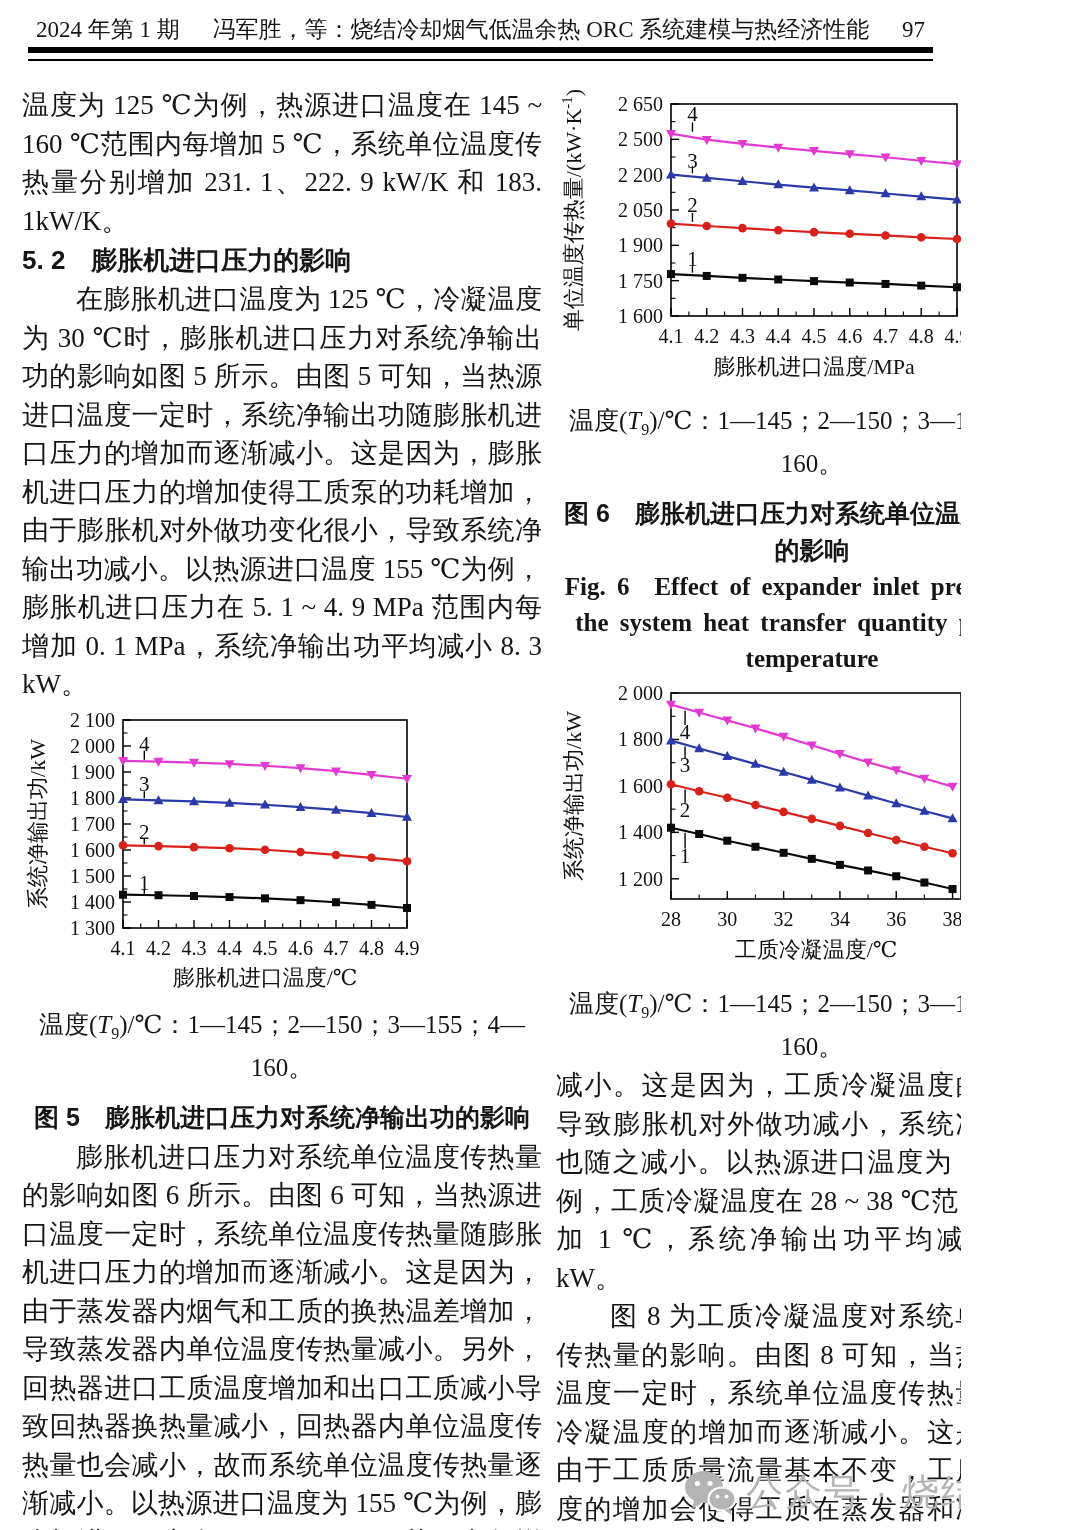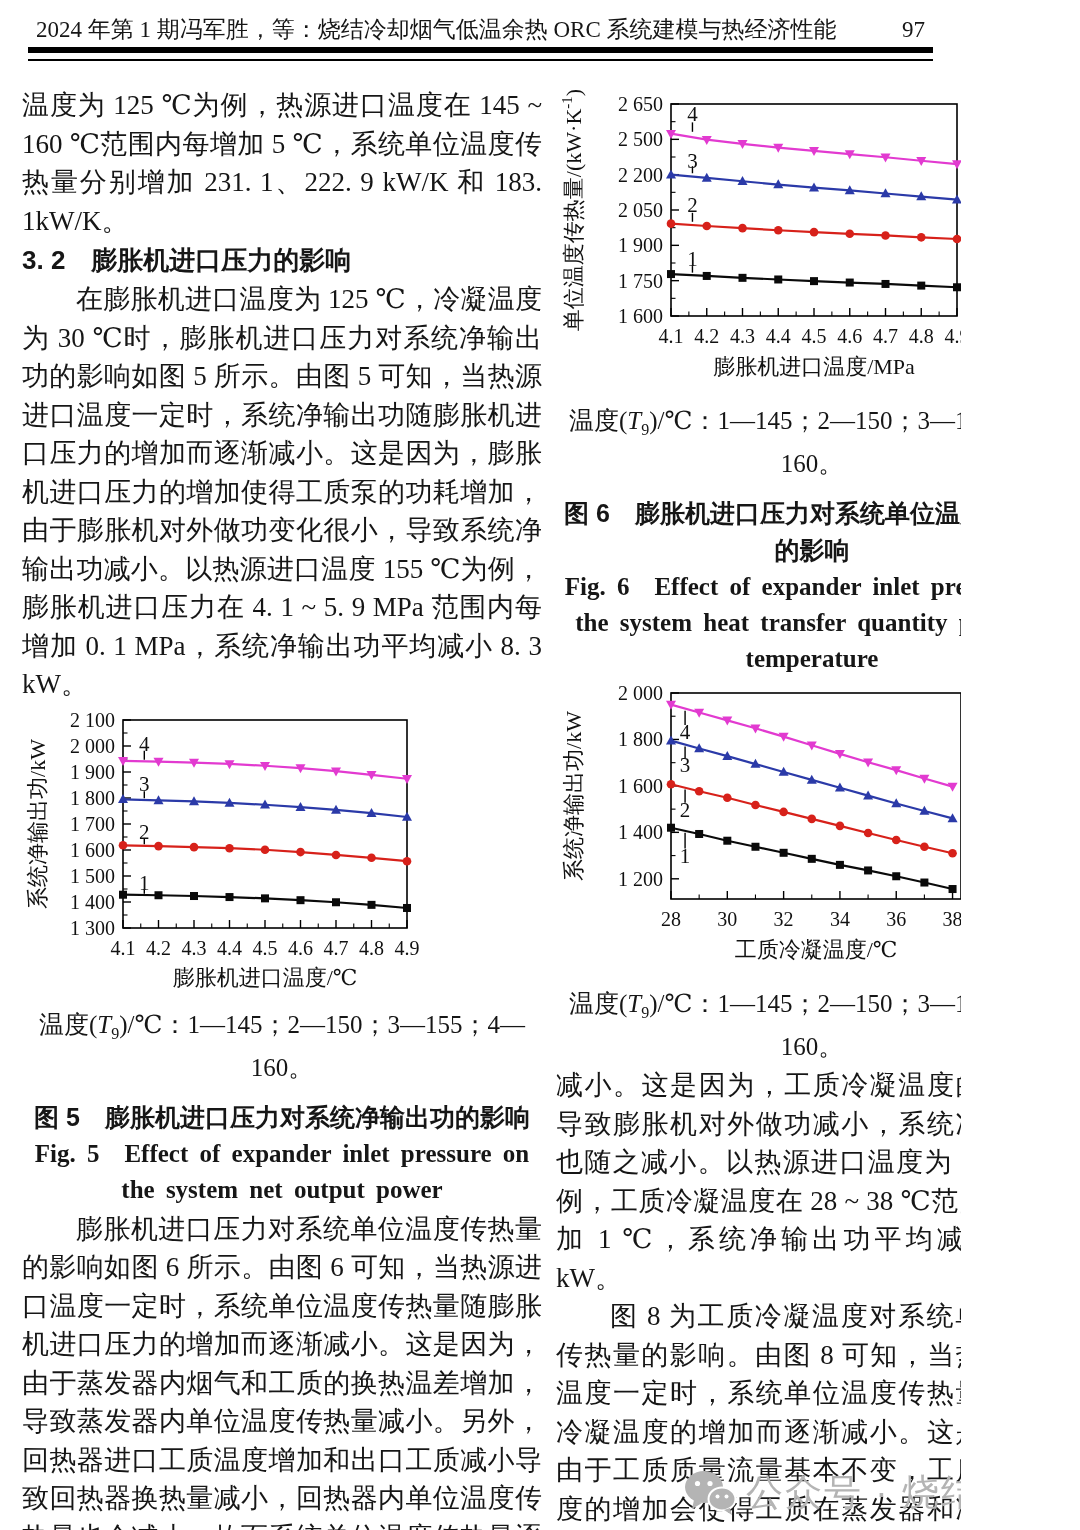--- a/index.html
+++ b/index.html
@@ -1,20 +1,20 @@
 <!DOCTYPE html>
 <html><head>
 <meta charset="utf-8">
 <style>
   html,body{margin:0;padding:0;background:#ffffff;}
   .page{position:relative;width:961px;height:1530px;background:#fff;overflow:hidden;
         font-family:"Liberation Serif","DejaVu Serif",serif;color:#161616;}
   .pg-header{position:absolute;top:14px;left:36px;right:36px;display:flex;
              justify-content:space-between;align-items:baseline;font-size:23px;}
-  .pg-header .h-title{flex:1;text-align:left;}
+  .pg-header .h-title{flex:1;text-align:center;}
   .rule-thick{position:absolute;top:47px;left:28px;right:28px;height:6px;background:#000;}
   .rule-thin{position:absolute;top:59px;left:28px;right:28px;height:2px;background:#000;}
   .col{position:absolute;top:86px;font-size:27px;line-height:38.5px;text-align:justify;}
   .col-left{left:22px;width:520px;}
   .col-right{left:556px;width:512px;}
   p.body{margin:0;}
   p.indent{text-indent:2em;}
   h3.sec{margin:0;font-size:26px;line-height:40px;font-weight:bold;
          font-family:"Liberation Sans","DejaVu Sans",sans-serif;text-align:left;}
   figure.fig{margin:4px 0 2px 0;}
@@ -38,22 +38,22 @@
   <div class="pg-header">
     <span>2024 年第 1 期</span>
     <span class="h-title">冯军胜，等：烧结冷却烟气低温余热 ORC 系统建模与热经济性能</span>
     <span>97</span>
   </div>
   <div class="rule-thick"></div>
   <div class="rule-thin"></div>
 
   <div class="col col-left">
     <p class="body">温度为 125 ℃为例，热源进口温度在 145 ~ 160 ℃范围内每增加 5 ℃，系统单位温度传热量分别增加 231. 1、222. 9 kW/K 和 183. 1kW/K。</p>
-    <h3 class="sec">3. 2　膨胀机进口压力的影响</h3>
-    <p class="body indent">在膨胀机进口温度为 125 ℃，冷凝温度为 30 ℃时，膨胀机进口压力对系统净输出功的影响如图 5 所示。由图 5 可知，当热源进口温度一定时，系统净输出功随膨胀机进口压力的增加而逐渐减小。这是因为，膨胀机进口压力的增加使得工质泵的功耗增加，由于膨胀机对外做功变化很小，导致系统净输出功减小。以热源进口温度 155 ℃为例，膨胀机进口压力在 4. 1 ~ 5. 9 MPa 范围内每增加 0. 1 MPa，系统净输出功平均减小 8. 3 kW。</p>
+    <h3 class="sec">5. 2　膨胀机进口压力的影响</h3>
+    <p class="body indent">在膨胀机进口温度为 125 ℃，冷凝温度为 30 ℃时，膨胀机进口压力对系统净输出功的影响如图 5 所示。由图 5 可知，当热源进口温度一定时，系统净输出功随膨胀机进口压力的增加而逐渐减小。这是因为，膨胀机进口压力的增加使得工质泵的功耗增加，由于膨胀机对外做功变化很小，导致系统净输出功减小。以热源进口温度 155 ℃为例，膨胀机进口压力在 5. 1 ~ 4. 9 MPa 范围内每增加 0. 1 MPa，系统净输出功平均减小 8. 3 kW。</p>
 
     <figure class="fig">
       <svg class="chart" viewBox="0 0 518 284" width="518" height="284">
           <rect x="100" y="12" width="284" height="208" fill="none" stroke="#000" stroke-width="1.6"></rect>
           <line x1="100" y1="220" x2="108" y2="220" stroke="#000" stroke-width="1.4"></line>
           <text x="92" y="227" text-anchor="end" font-size="20" font-family="&quot;Liberation Serif&quot;,&quot;DejaVu Serif&quot;,serif" fill="#111">1 300</text>
           <line x1="100" y1="207" x2="104.5" y2="207" stroke="#000" stroke-width="1.1"></line>
           <line x1="100" y1="194" x2="108" y2="194" stroke="#000" stroke-width="1.4"></line>
           <text x="92" y="201" text-anchor="end" font-size="20" font-family="&quot;Liberation Serif&quot;,&quot;DejaVu Serif&quot;,serif" fill="#111">1 400</text>
           <line x1="100" y1="181" x2="104.5" y2="181" stroke="#000" stroke-width="1.1"></line>
@@ -149,21 +149,20 @@
           <text x="121.30000000000015" y="42.91999999999999" text-anchor="middle" font-size="21" font-family="&quot;Liberation Serif&quot;,&quot;DejaVu Serif&quot;,serif" fill="#111">4</text>
           <line x1="121.30000000000015" y1="83.24000000000001" x2="121.30000000000015" y2="90.25999999999999" stroke="#000" stroke-width="1.4"></line>
           <text x="121.30000000000015" y="83.48000000000002" text-anchor="middle" font-size="21" font-family="&quot;Liberation Serif&quot;,&quot;DejaVu Serif&quot;,serif" fill="#111">3</text>
           <line x1="121.30000000000015" y1="130.82" x2="121.30000000000015" y2="136.28" stroke="#000" stroke-width="1.4"></line>
           <text x="121.30000000000015" y="131.32" text-anchor="middle" font-size="21" font-family="&quot;Liberation Serif&quot;,&quot;DejaVu Serif&quot;,serif" fill="#111">2</text>
           <line x1="121.30000000000015" y1="181" x2="121.30000000000015" y2="185.68" stroke="#000" stroke-width="1.4"></line>
           <text x="121.30000000000015" y="181.5" text-anchor="middle" font-size="21" font-family="&quot;Liberation Serif&quot;,&quot;DejaVu Serif&quot;,serif" fill="#111">1</text>
         </svg>
       <div class="fig-legend"><span>温度(</span><i>T</i><sub>9</sub><span>)/℃：1—145；2—150；3—155；4—160。</span></div>
       <figcaption class="cap-cn">图 5　膨胀机进口压力对系统净输出功的影响</figcaption>
-      <figcaption class="cap-en">Fig. 5　Effect of expander inlet pressure on the system net output power</figcaption>
     </figure>
 
     <p class="body indent">膨胀机进口压力对系统单位温度传热量的影响如图 6 所示。由图 6 可知，当热源进口温度一定时，系统单位温度传热量随膨胀机进口压力的增加而逐渐减小。这是因为，由于蒸发器内烟气和工质的换热温差增加，导致蒸发器内单位温度传热量减小。另外，回热器进口工质温度增加和出口工质减小导致回热器换热量减小，回热器内单位温度传热量也会减小，故而系统单位温度传热量逐渐减小。以热源进口温度为 155 ℃为例，膨胀机进口压力在 4. 1 ~ 4. 9 MPa 范围内每增加 0. 1 MPa，系统单位温度传热量平均减小 15. 6 kW/K。</p>
 
   </div>
 
   <div class="col col-right">
     <figure class="fig">
       <svg class="chart" viewBox="0 0 510 298" width="510" height="298">
           <rect x="114" y="14" width="286" height="212" fill="none" stroke="#000" stroke-width="1.6"></rect>

